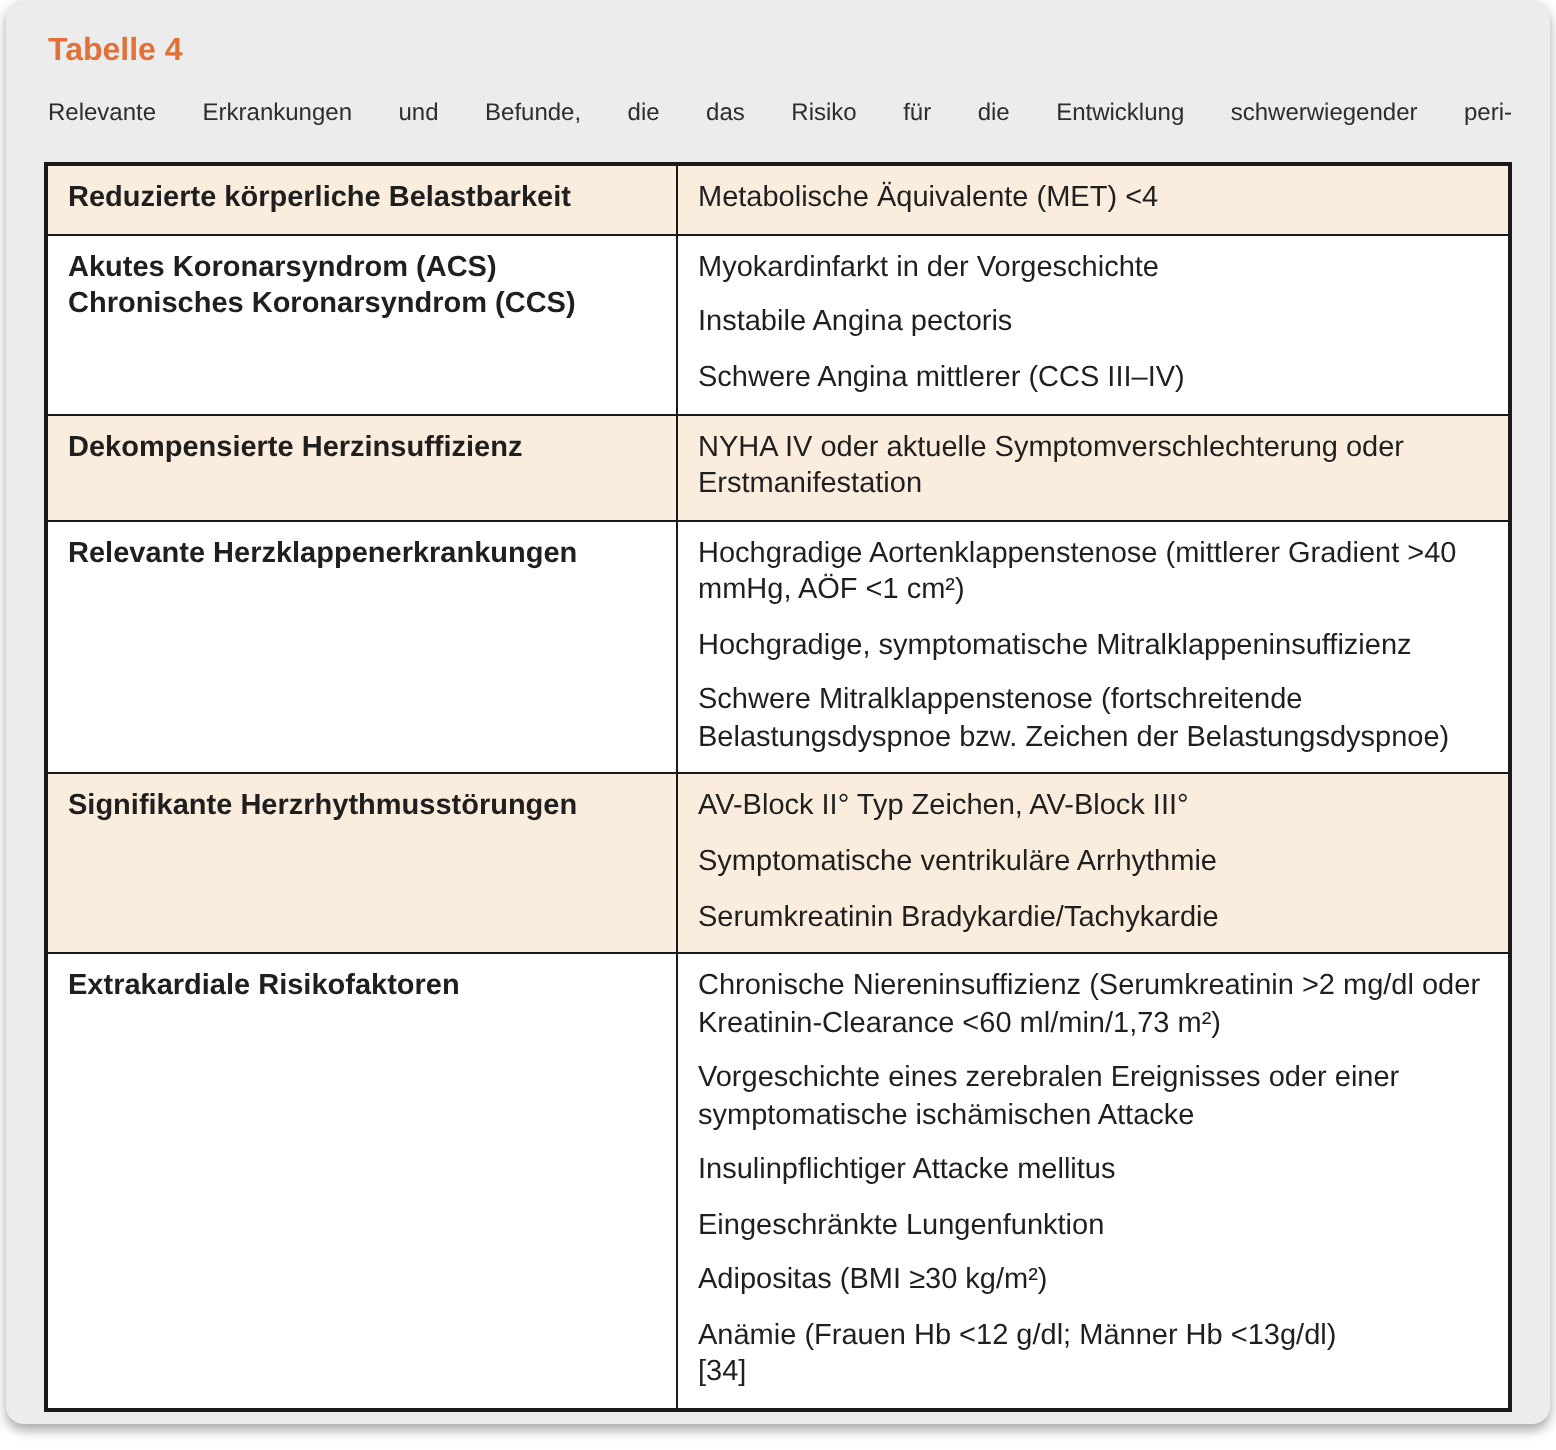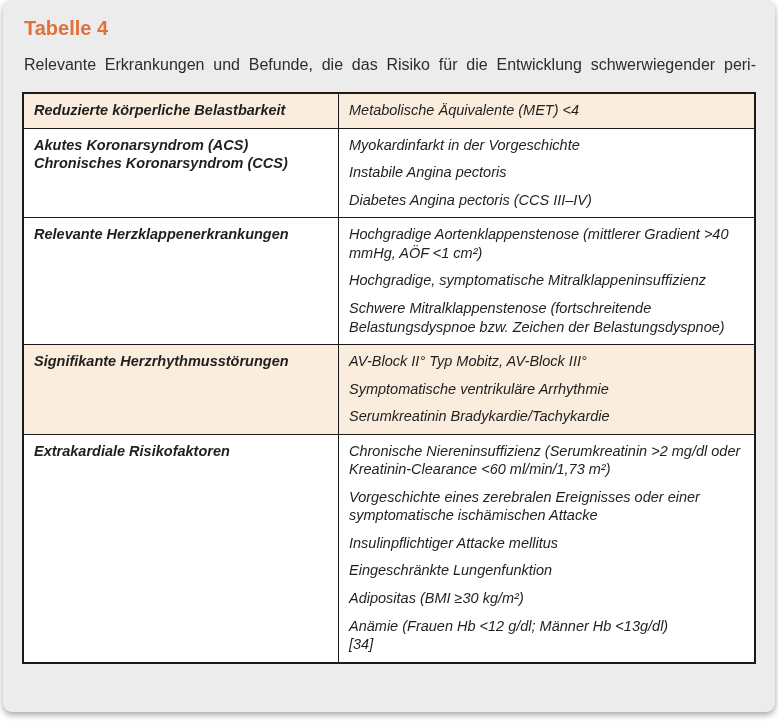--- a/index.html
+++ b/index.html
@@ -18,45 +18,44 @@
     height: 712px;
     background: #ECECEC;
     border-radius: 9px;
     box-shadow: 0 3px 6px rgba(0,0,0,0.35);
     padding: 13px 19px 0 19px;
     overflow: hidden;
   }
   .table-title {
     color: #E0713A;
     font-weight: bold;
-    font-size: 20px;
+    font-size: 16px;
     margin: 4px 0 13px 2px;
   }
   .caption {
     color: #2d2d2d;
-    font-size: 16px;
+    font-size: 12px;
     line-height: 1.45;
     margin: 0 0 0 2px;
   }
   .cap1 { text-align: justify; text-align-last: justify; }
   .cap2 { text-align: left; }
   table.risk {
     margin-top: 16px;
     width: 100%;
     border-collapse: collapse;
     background: #ffffff;
     border: 2px solid #1a1a1a;
   }
   table.risk td {
     border: 1.5px solid #1a1a1a;
     padding: 5px 1px 6px 10px;
     vertical-align: top;
     font-size: 14.5px;
     color: #1f1f1f;
-    font-style: italic;
   }
   td.c1 { width: 303px; font-weight: bold; }
   tr.shaded td { background: #FAEDDD; }
   .label, .item {
     white-space: pre-line;
     line-height: 1.28;
   }
   .label { padding-top: 2px; }
   .item { margin: 2px 0 9px 0; }
   .item:last-child { margin-bottom: 2px; }
@@ -82,42 +81,50 @@
       </tr>
 
       <tr>
         <td class="c1">
           <div class="label">Akutes Koronarsyndrom (ACS)
 Chronisches Koronarsyndrom (CCS)</div>
         </td>
         <td class="c2">
           <div class="item">Myokardinfarkt in der Vorgeschichte</div>
           <div class="item">Instabile Angina pectoris</div>
-          <div class="item">Diabetes Angina pectoris (CCS III–IV)</div>
+          <div class="item">Schwere Angina mittlerer (CCS III–IV)</div>
         </td>
       </tr>
 
+      <tr class="shaded">
+        <td class="c1">
+          <div class="label">Dekompensierte Herzinsuffizienz</div>
+        </td>
+        <td class="c2">
+          <div class="item">NYHA IV oder aktuelle Symptomverschlechterung oder Erstmanifestation</div>
+        </td>
+      </tr>
 
       <tr>
         <td class="c1">
           <div class="label">Relevante Herzklappenerkrankungen</div>
         </td>
         <td class="c2">
           <div class="item">Hochgradige Aortenklappenstenose (mittlerer Gradient &gt;40 mmHg, AÖF &lt;1 cm²)</div>
           <div class="item">Hochgradige, symptomatische Mitralklappeninsuffizienz</div>
           <div class="item">Schwere Mitralklappenstenose (fortschreitende Belastungsdyspnoe bzw. Zeichen der Belastungsdyspnoe)</div>
         </td>
       </tr>
 
       <tr class="shaded">
         <td class="c1">
           <div class="label">Signifikante Herzrhythmusstörungen</div>
         </td>
         <td class="c2">
-          <div class="item">AV-Block II° Typ Mobitz, AV-Block III°</div>
+          <div class="item">AV-Block II° Typ Zeichen, AV-Block III°</div>
           <div class="item">Symptomatische ventrikuläre Arrhythmie</div>
           <div class="item">Serumkreatinin Bradykardie/Tachykardie</div>
         </td>
       </tr>
 
       <tr>
         <td class="c1">
           <div class="label">Extrakardiale Risikofaktoren</div>
         </td>
         <td class="c2">

